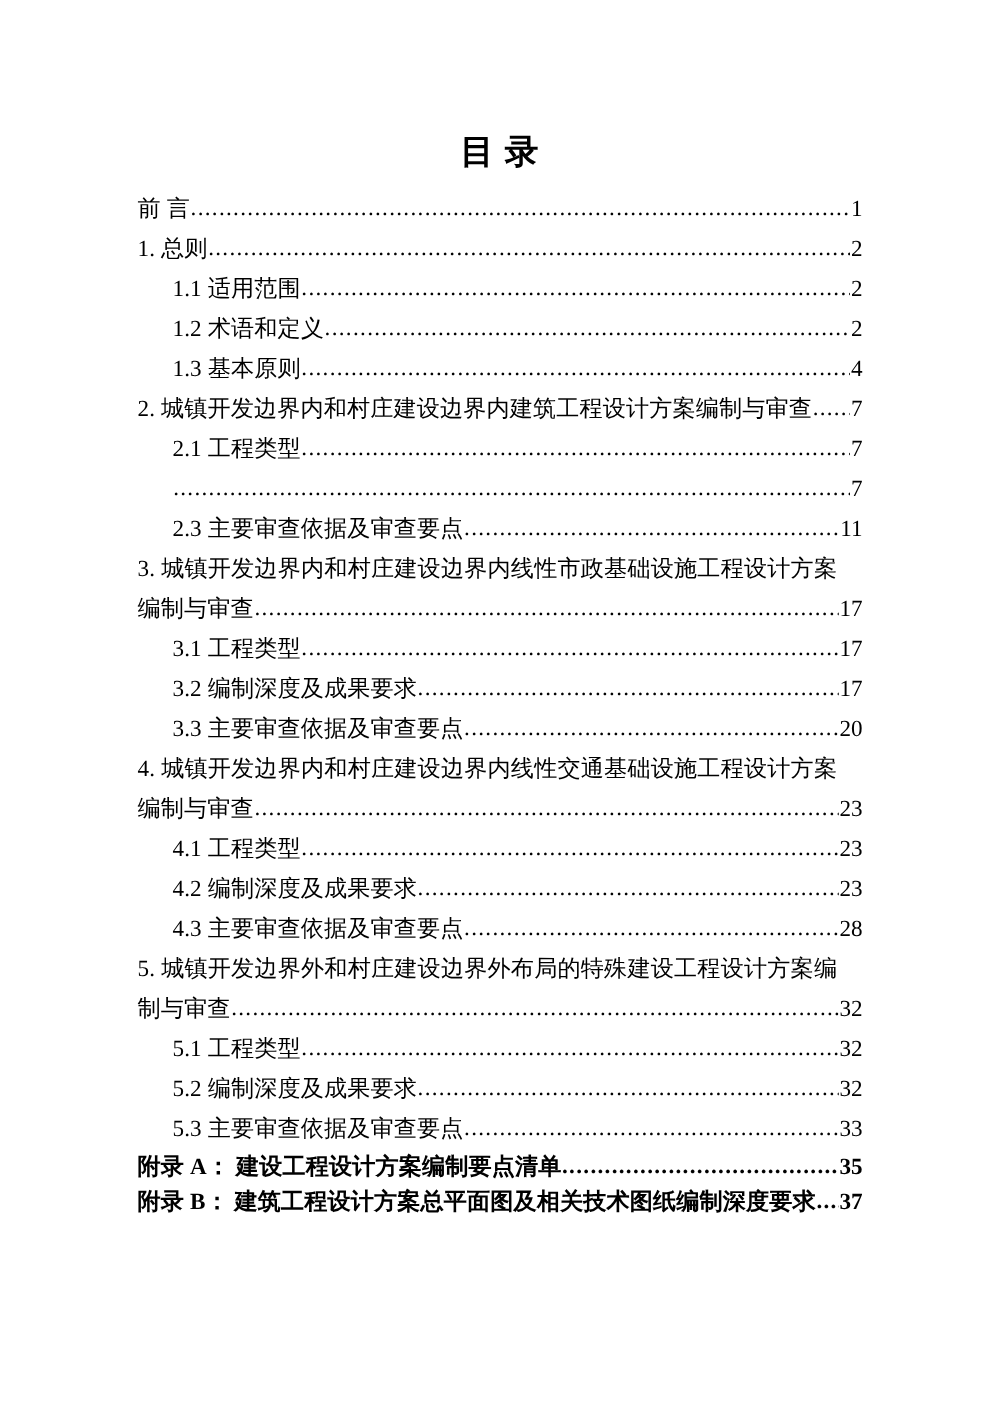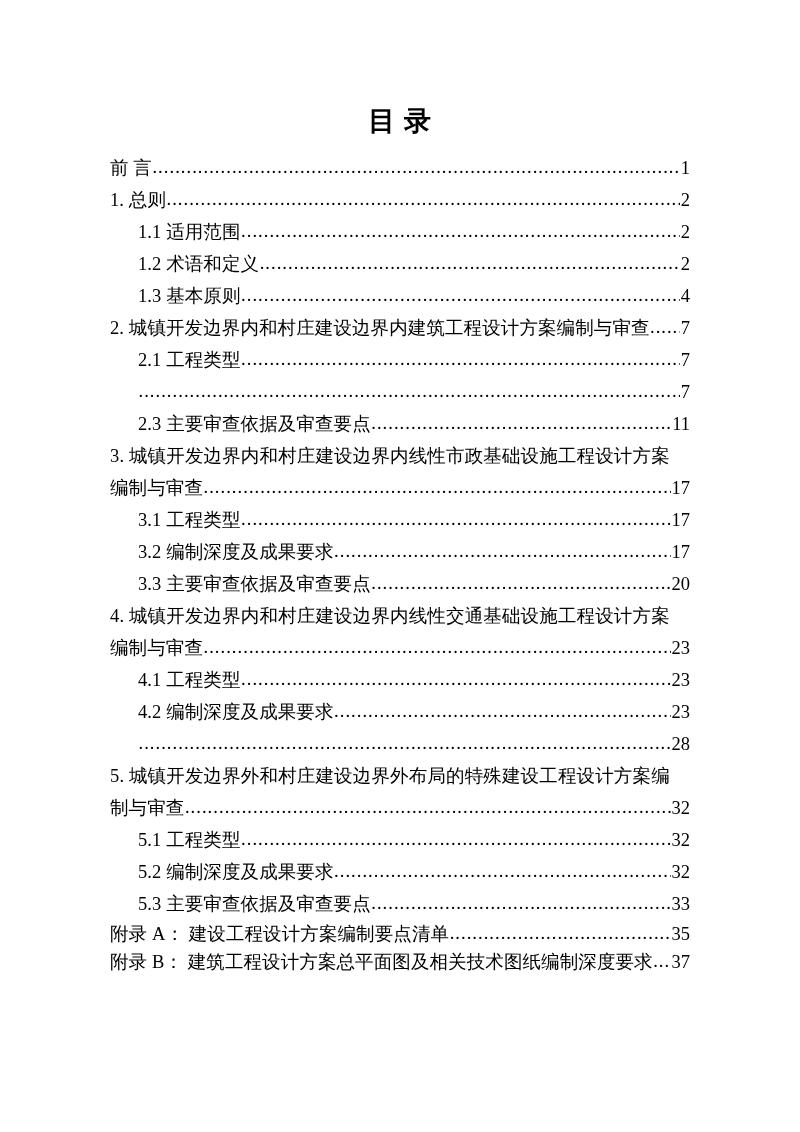--- a/index.html
+++ b/index.html
@@ -65,20 +65,21 @@
   
   .lvl2 {
     margin-left: 28px;
     width: 552px;
   }
   
   .appendix {
     margin-left: 0;
     width: 580px;
     line-height: 28px;
+    font-weight: bold;
   }
 
   
   .row {
     display: flex;
     align-items: baseline;
     width: 100%;
   }
   .row .label {
     white-space: pre;
@@ -232,20 +233,21 @@
       </div>
       <div class="toc-entry lvl2">
         <div class="row">
           <span class="label">4.2 编制深度及成果要求</span>
           <span class="leader">................................................................................................................................................................................................................................................................................................................................................................................................................</span>
           <span class="page-no">23</span>
         </div>
       </div>
       <div class="toc-entry lvl2">
         <div class="row">
+          <span class="label">4.3 主要审查依据及审查要点</span>
           <span class="leader">................................................................................................................................................................................................................................................................................................................................................................................................................</span>
           <span class="page-no">28</span>
         </div>
       </div>
       <div class="toc-entry lvl1 wrapped">
         <span class="first-line">5. 城镇开发边界外和村庄建设边界外布局的特殊建设工程设计方案编</span>
         <div class="row">
           <span class="label">制与审查</span>
           <span class="leader">................................................................................................................................................................................................................................................................................................................................................................................................................</span>
           <span class="page-no">32</span>

